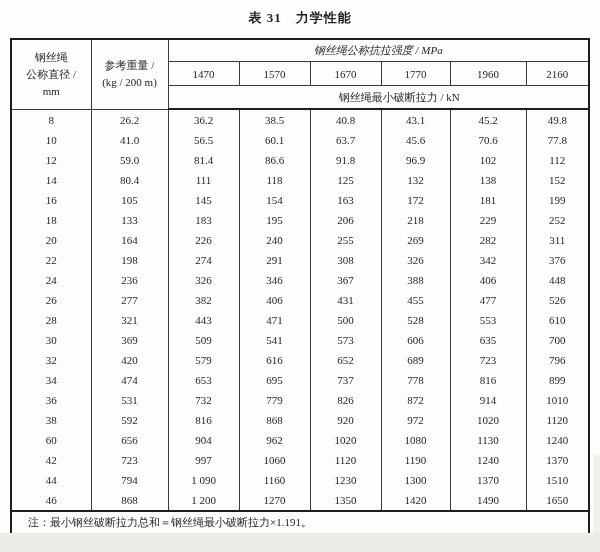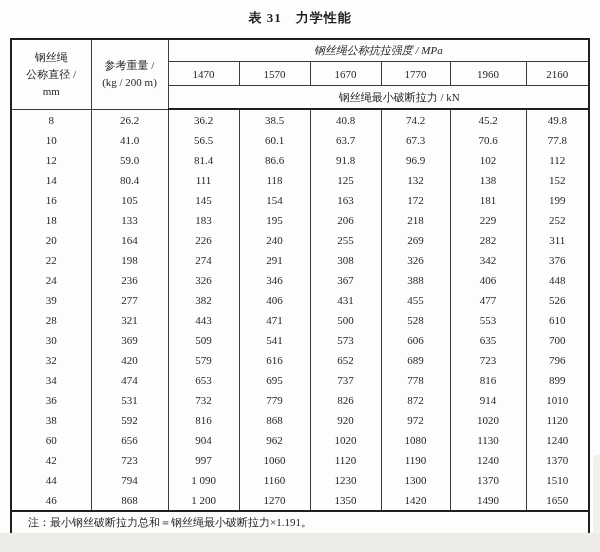--- a/index.html
+++ b/index.html
@@ -140,31 +140,31 @@
       <th colspan="6">钢丝绳最小破断拉力 / kN</th>
     </tr>
   </thead>
   <tbody>
       <tr>
         <td>8</td>
         <td>26.2</td>
         <td>36.2</td>
         <td>38.5</td>
         <td>40.8</td>
-        <td>74.2</td>
+        <td>43.1</td>
         <td>45.2</td>
         <td>49.8</td>
       </tr>
       <tr>
         <td>10</td>
         <td>41.0</td>
         <td>56.5</td>
         <td>60.1</td>
         <td>63.7</td>
-        <td>67.3</td>
+        <td>45.6</td>
         <td>70.6</td>
         <td>77.8</td>
       </tr>
       <tr>
         <td>12</td>
         <td>59.0</td>
         <td>81.4</td>
         <td>86.6</td>
         <td>91.8</td>
         <td>96.9</td>
@@ -225,21 +225,21 @@
         <td>24</td>
         <td>236</td>
         <td>326</td>
         <td>346</td>
         <td>367</td>
         <td>388</td>
         <td>406</td>
         <td>448</td>
       </tr>
       <tr>
-        <td>39</td>
+        <td>26</td>
         <td>277</td>
         <td>382</td>
         <td>406</td>
         <td>431</td>
         <td>455</td>
         <td>477</td>
         <td>526</td>
       </tr>
       <tr>
         <td>28</td>

